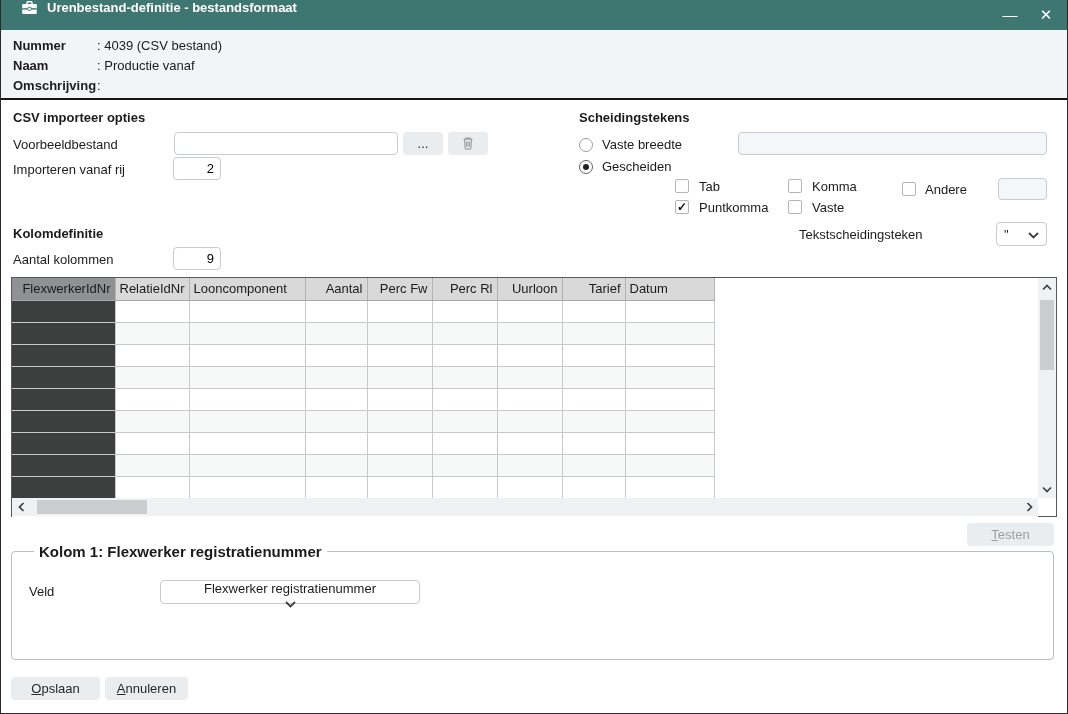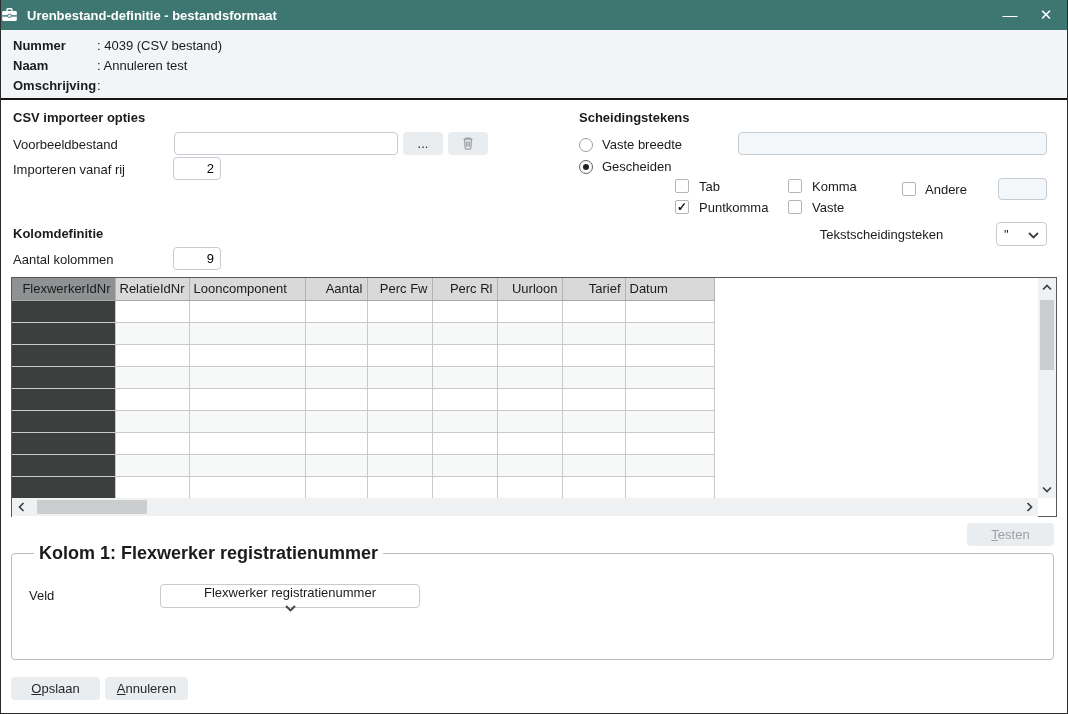--- a/index.html
+++ b/index.html
@@ -3,21 +3,21 @@
 <meta charset="utf-8">
 <style>
   * { box-sizing: border-box; margin: 0; padding: 0; }
   html,body { background:#ffffff; }
   body { font-family:"Liberation Sans", sans-serif; font-size:13px; color:#1b1b1b; }
   .window { position:relative; width:1068px; height:714px; background:#fff; overflow:hidden;
             border:1px solid #2b2b2b; border-top:none; }
 
   
   .titlebar { position:absolute; left:0; top:0; width:100%; height:30px; background:#3e7672;
-              display:flex; align-items:center; padding:0 0; }
+              display:flex; align-items:flex-start; padding:0 20px; }
   .titlebar .app-icon { display:inline-flex; margin-right:9px; }
   .titlebar .title { color:#ffffff; font-weight:bold; font-size:13px; }
   .win-controls { position:absolute; right:10px; top:0; height:30px; display:flex; align-items:center; gap:14px; }
   .win-btn { color:#ffffff; font-size:15px; width:22px; text-align:center; cursor:default; line-height:30px; }
 
   
   .header-info { position:absolute; left:0; top:30px; width:100%; height:68px; background:#f1f5f7; padding:6px 12px 0 12px; }
   .hrow { display:flex; line-height:20px; }
   .hrow .hlabel { width:84px; font-weight:bold; }
   .divider { position:absolute; left:0; top:98px; width:100%; height:2px; background:#151515; }
@@ -61,21 +61,21 @@
   .vscroll { position:absolute; right:0; top:0; width:18px; height:220px; background:#f0f1f2; }
   .vscroll .thumb { position:absolute; left:2px; top:22px; width:14px; height:70px; background:#cbcdcf; }
   .hscroll { position:absolute; left:0; bottom:0; width:1026px; height:18px; background:#f0f1f2; }
   .hscroll .thumb { position:absolute; left:25px; top:2px; width:110px; height:14px; background:#cbcdcf; }
   .scroll-arrow { position:absolute; width:18px; height:18px; display:flex; align-items:center; justify-content:center; }
   .corner { position:absolute; right:0; bottom:0; width:18px; height:18px; background:#ffffff; }
 
   
   fieldset.col-editor { position:absolute; left:10px; top:543px; width:1043px; height:117px;
         border:1px solid #b8bec4; border-radius:4px; padding:14px 0 0 17px; }
-  fieldset.col-editor legend { font-weight:bold; padding:0 5px; margin-left:5px; font-size:18px; }
+  fieldset.col-editor legend { font-weight:bold; padding:0 5px; margin-left:5px; font-size:15px; }
 
   
   .footer-btn { height:23px; }
 </style>
 </head>
 <body>
 
 <div class="window">
 
   <div class="titlebar">
@@ -94,21 +94,21 @@
     </div>
   </div>
 
   <div class="header-info">
     <div class="hrow">
       <span class="hlabel">Nummer</span>
       <span class="hvalue">: 4039 (CSV bestand)</span>
     </div>
     <div class="hrow">
       <span class="hlabel">Naam</span>
-      <span class="hvalue">: Annuleren test</span>
+      <span class="hvalue">: Productie vanaf</span>
     </div>
     <div class="hrow">
       <span class="hlabel">Omschrijving</span>
       <span class="hvalue">:</span>
     </div>
   </div>
   <div class="divider"></div>
 
   <div class="heading" style="left:12px; top:110px;">CSV importeer opties</div>
 
@@ -158,21 +158,21 @@
     <span>✓</span>
   </span>
   <div class="lbl" style="left:698px; top:200px;">Puntkomma</div>
 
   <span class="check" style="left:787px; top:200px;">
     <span></span>
   </span>
   <div class="lbl" style="left:811px; top:200px;">Vaste</div>
 
   <div class="heading" style="left:12px; top:226px;">Kolomdefinitie</div>
-  <div class="lbl" style="left:798px; top:227px; width:165px; text-align:center;">Tekstscheidingsteken</div>
+  <div class="lbl" style="left:798px; top:227px; width:165px; text-align:left;">Tekstscheidingsteken</div>
   <div class="select" style="left:995px; top:222px; width:51px; height:24px;">
     <span>"</span>
     <span>
       <svg width="11" height="7" viewBox="0 0 11 7">
           <path d="M1 1 L5.5 5.5 L10 1" fill="none" stroke="#3c4043" stroke-width="1.8"></path>
         </svg>
     </span>
   </div>
 
   <div class="lbl" style="left:12px; top:252px;">Aantal kolommen</div>

